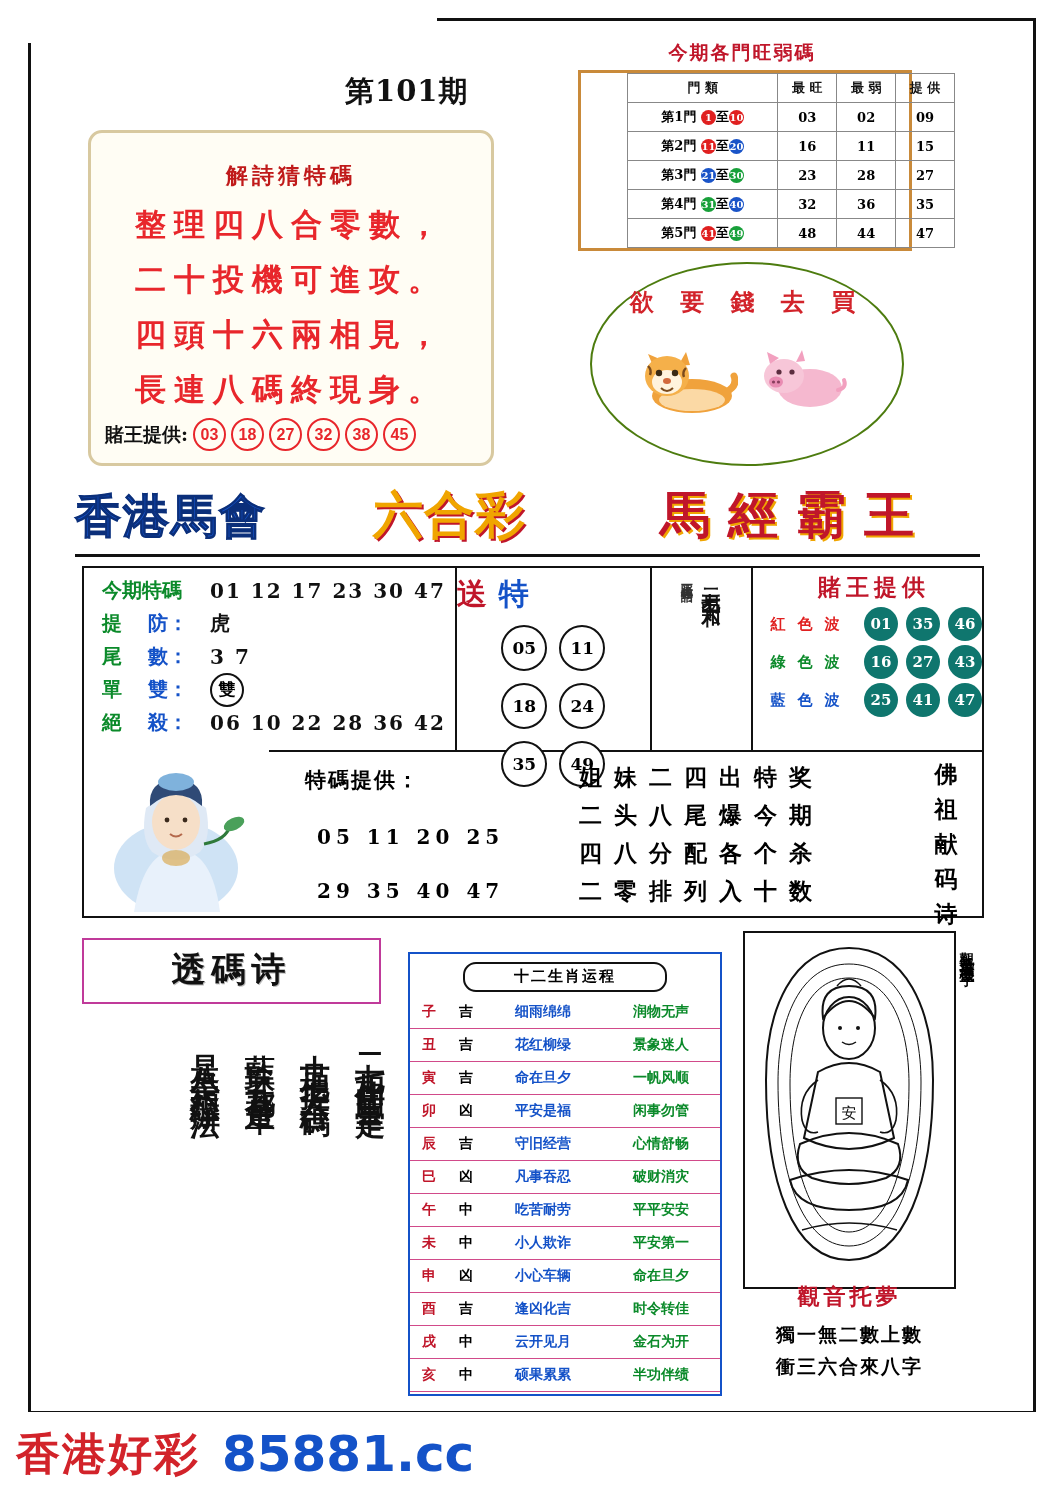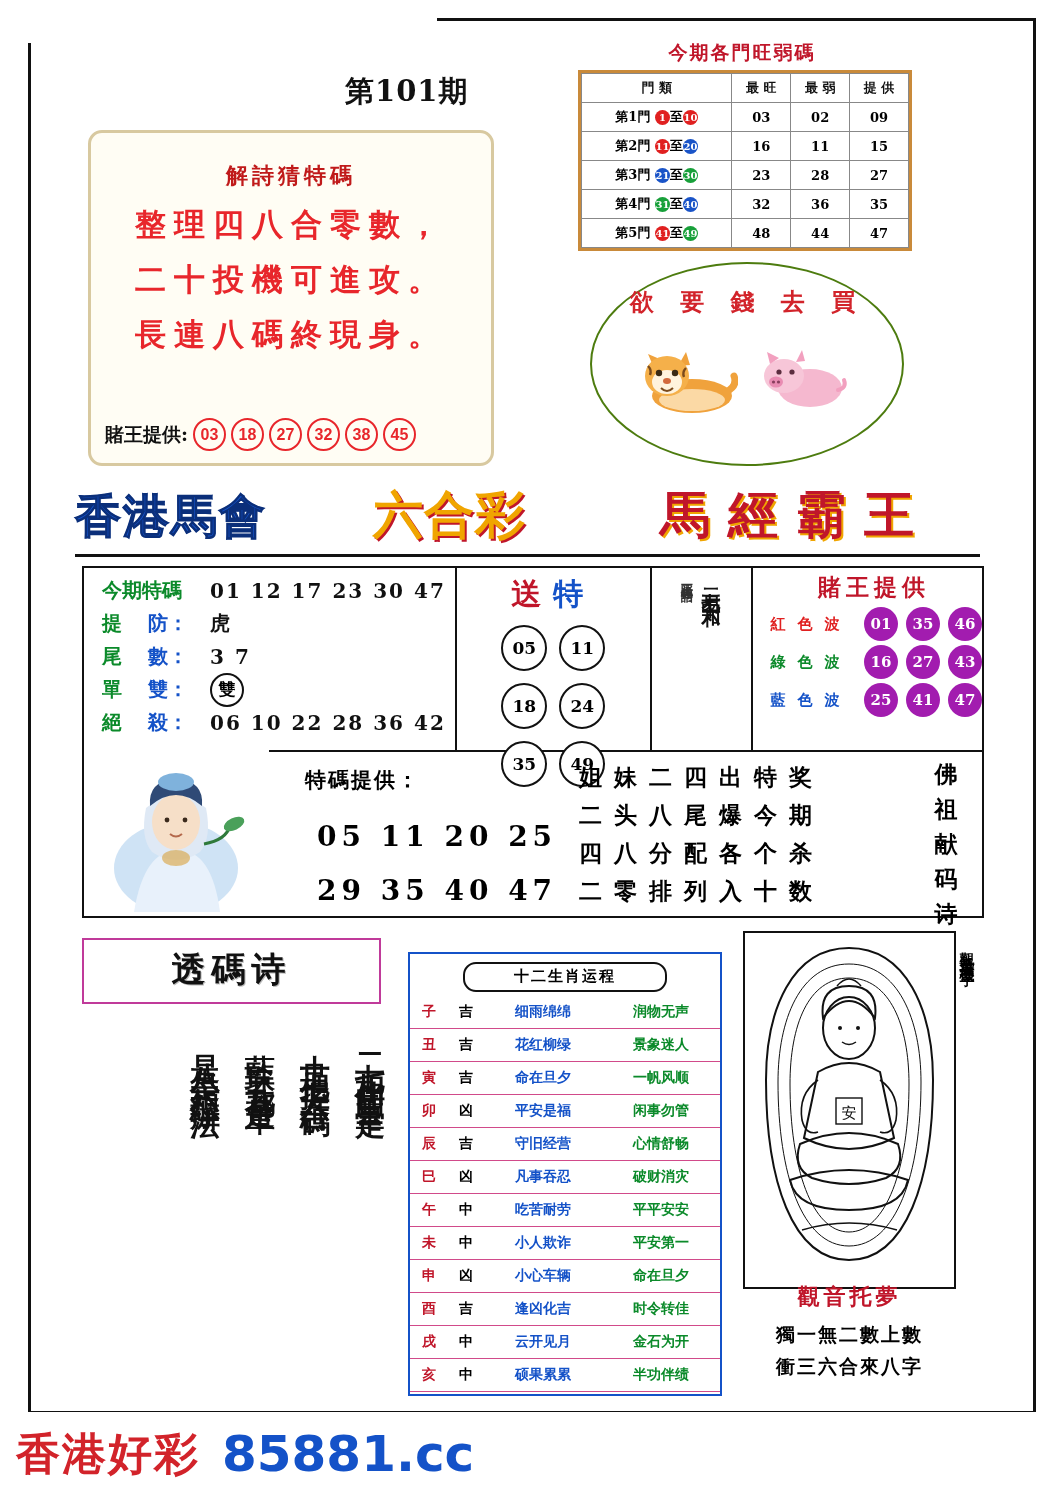--- a/index.html
+++ b/index.html
@@ -61,21 +61,21 @@
   
   .wangruo{
     position:absolute;left:578px;top:70px;width:328px;height:175px;
     border:3px solid #c98a3a;background:#fff;
   }
   .wangruo-title{
     position:absolute;left:578px;top:68px;width:328px;text-align:center;
     font-size:19px;font-weight:bold;color:#c0162a;transform:translateY(-28px);
     font-family:"DejaVu Serif", serif;letter-spacing:2px;
   }
-  .wr-table{width:100%;border-collapse:collapse;font-size:13px;}
+  .wr-table{width:100%;border-collapse:collapse;font-size:13px;margin-left:46px;}
   .wr-table td,.wr-table th{
     border:1px solid #888;text-align:center;height:26px;font-weight:bold;
     font-family:"DejaVu Serif", serif;
   }
   .wr-table th{color:#111;font-size:13px;}
   .wr-men{font-size:13px;white-space:nowrap;}
   .mini-ball{
     display:inline-block;width:15px;height:15px;border-radius:50%;color:#fff;
     font-size:10px;line-height:15px;text-align:center;vertical-align:middle;
   }
@@ -134,21 +134,21 @@
   .info-row .v{font-weight:bold;letter-spacing:2px;}
   .c-green{color:#0b8a2a;}
   .c-blue{color:#1452c8;}
   .c-black{color:#111;}
   .dbl-circle{
     display:inline-block;width:30px;height:30px;border-radius:50%;border:2px solid #111;
     font-size:17px;line-height:28px;text-align:center;font-weight:bold;
   }
   .info-mid{width:230px;border-right:2px solid #111;position:relative;}
   .songte{
-    text-align:center;margin-top:6px;font-size:30px;font-weight:bold;
+    text-align:left;margin-top:6px;font-size:30px;font-weight:bold;
     font-family:"DejaVu Serif",serif;letter-spacing:12px;
   }
   .songte .s1{color:#c0162a;}
   .songte .s2{color:#1452c8;}
   .ball-grid{display:flex;flex-wrap:wrap;justify-content:center;gap:12px;margin-top:10px;padding:0 28px;}
   .ball-o{
     width:42px;height:42px;border-radius:50%;border:2px solid #111;background:#fff;
     font-size:17px;font-weight:bold;display:flex;align-items:center;justify-content:center;
     font-family:"DejaVu Serif",serif;
   }
@@ -165,38 +165,38 @@
   }
   .wave-row{display:flex;align-items:center;justify-content:center;gap:8px;margin-top:4px;}
   .wave-lbl{
     font-size:15px;font-weight:bold;font-family:"DejaVu Serif",serif;letter-spacing:12px;
     width:90px;text-align:center;
   }
   .wl-red{color:#e02020;}
   .wl-green{color:#0b8a2a;}
   .wl-blue{color:#1452c8;}
   .ball-solid{
-    width:34px;height:34px;border-radius:50%;background:#a21caf;color:#fff;
+    width:34px;height:34px;border-radius:50%;background:#0f766e;color:#fff;
     font-size:15px;font-weight:bold;display:flex;align-items:center;justify-content:center;
     font-family:"DejaVu Serif",serif;
   }
 
   
   .band2{
     position:absolute;left:82px;top:748px;width:898px;height:168px;
     border:2px solid #111;border-top:none;display:flex;
   }
   .guanyin-cell{width:185px;position:relative;overflow:hidden;}
   .temaigong{flex:1;position:relative;}
   .tm-title{
     position:absolute;left:36px;top:18px;font-size:21px;font-weight:bold;
     font-family:"DejaVu Serif",serif;letter-spacing:2px;
   }
   .tm-nums{
-    position:absolute;left:48px;top:62px;font-size:28px;font-weight:bold;
+    position:absolute;left:48px;top:62px;font-size:20px;font-weight:bold;
     font-family:"DejaVu Serif",serif;letter-spacing:5px;line-height:54px;
   }
   .poem4{
     position:absolute;left:310px;top:10px;font-size:23px;font-weight:bold;
     font-family:"DejaVu Serif",serif;line-height:38px;letter-spacing:12px;
   }
   .fozu{
     position:absolute;right:14px;top:8px;width:44px;text-align:center;
     font-size:23px;font-weight:bold;font-family:"DejaVu Serif",serif;line-height:35px;
   }
@@ -280,20 +280,21 @@
   <div class="corner-cut"></div>
   <div class="top-rule"></div>
   <div class="left-rule"></div>
 
   <div class="issue">第101期</div>
 
   <div class="poem-box">
     <div class="poem-title">解詩猜特碼</div>
     <div class="poem-line">整理四八合零數，</div>
     <div class="poem-line">二十投機可進攻。</div>
+    <div class="poem-line">四頭十六兩相見，</div>
     <div class="poem-line">長連八碼終現身。</div>
     <div class="poem-provider">
       <span class="lbl">賭王提供:</span>
       <span class="num-circle-red">03</span>
       <span class="num-circle-red">18</span>
       <span class="num-circle-red">27</span>
       <span class="num-circle-red">32</span>
       <span class="num-circle-red">38</span>
       <span class="num-circle-red">45</span>
     </div>

